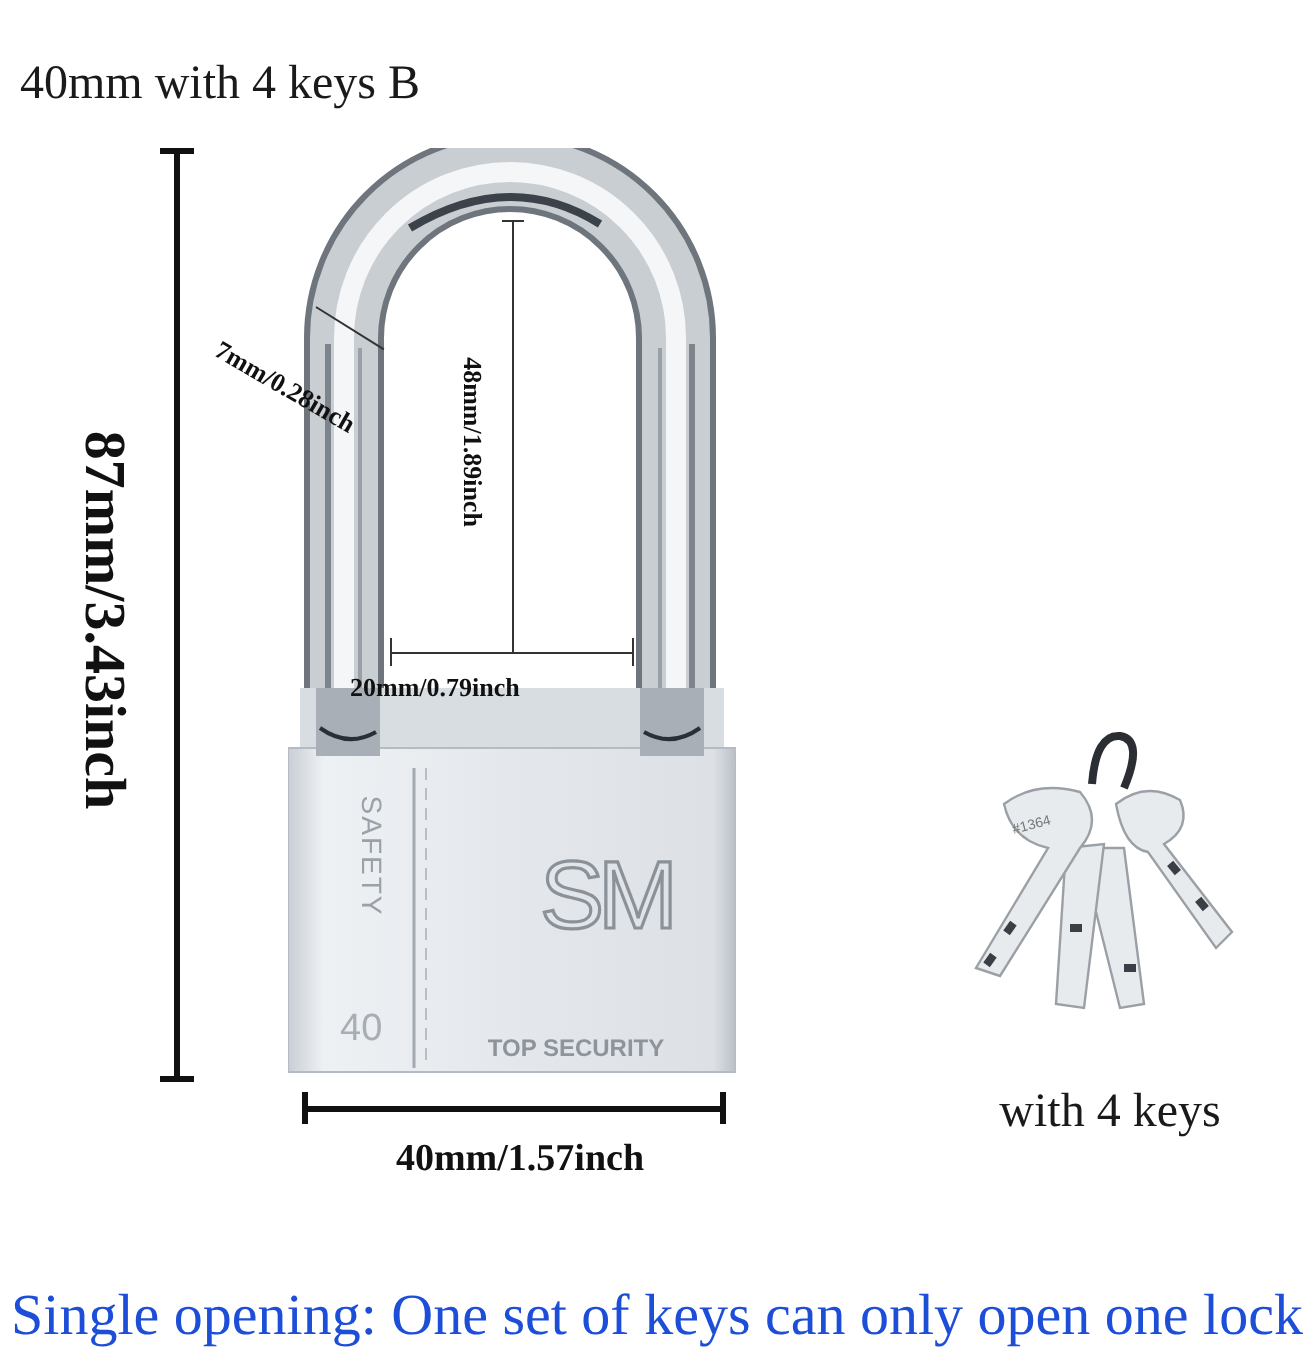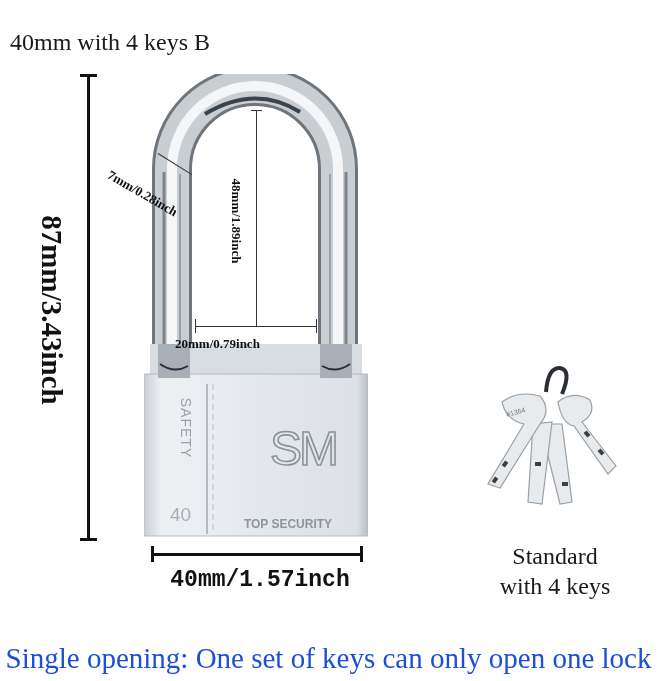--- a/index.html
+++ b/index.html
@@ -25,21 +25,21 @@
       position: absolute; left: -130px; top: -18px; width: 260px; text-align: center;
       font-size: 29px; font-weight: bold; line-height: 36px; white-space: nowrap;
       transform: rotate(90deg);
     }
     
     .hline { left: 152px; top: 553px; width: 210px; height: 3px; background: #111; }
     .hcap-l { left: 151px; top: 546px; width: 3px; height: 16px; background: #111; }
     .hcap-r { left: 360px; top: 546px; width: 3px; height: 16px; background: #111; }
     .hlabel {
       left: 140px; top: 562px; width: 240px; text-align: center;
-      font-size: 23px; font-weight: bold; line-height: 36px; white-space: nowrap; font-family: Liberation Mono, monospace;
+      font-size: 19px; font-weight: bold; line-height: 36px; white-space: nowrap;
     }
     
     .shackle-wrap { left: 150px; top: 74px; width: 210px; height: 290px; }
     .body-wrap { left: 144px; top: 344px; width: 224px; height: 194px; }
     .small-dim { font-size: 13px; font-weight: bold; line-height: 14px; white-space: nowrap; color: #111; }
     .dim7 { left: 112px; top: 168px; transform: rotate(30deg); transform-origin: left top; }
     .dim48 { left: 236px; top: 222px; width: 0; height: 0; }
     .dim48 span { position: absolute; left: -70px; top: -8px; width: 140px; text-align: center; transform: rotate(90deg); }
     .dim20 { left: 175px; top: 337px; }
     .innerv { left: 256px; top: 110px; width: 1px; height: 216px; background: #333; }
@@ -157,17 +157,16 @@
       <rect x="106" y="70" width="6" height="4" transform="rotate(50 109 72)"></rect>
       <rect x="84" y="120" width="6" height="4"></rect>
       <rect x="57" y="100" width="6" height="4"></rect>
       <rect x="24" y="100" width="6" height="4" transform="rotate(-55 27 102)"></rect>
       <rect x="14" y="116" width="6" height="4" transform="rotate(-55 17 118)"></rect>
     </g>
     <text x="28" y="52" font-family="Liberation Sans, sans-serif" font-size="7" fill="#777" transform="rotate(-15 40 50)">#1364</text>
   </svg>
 </div>
 <div class="abs keys-caption">
-  <div>Standard</div>
   <div>with 4 keys</div>
 </div>
 
 <div class="abs footer">Single opening: One set of keys can only open one lock</div>
 
 </body></html>

